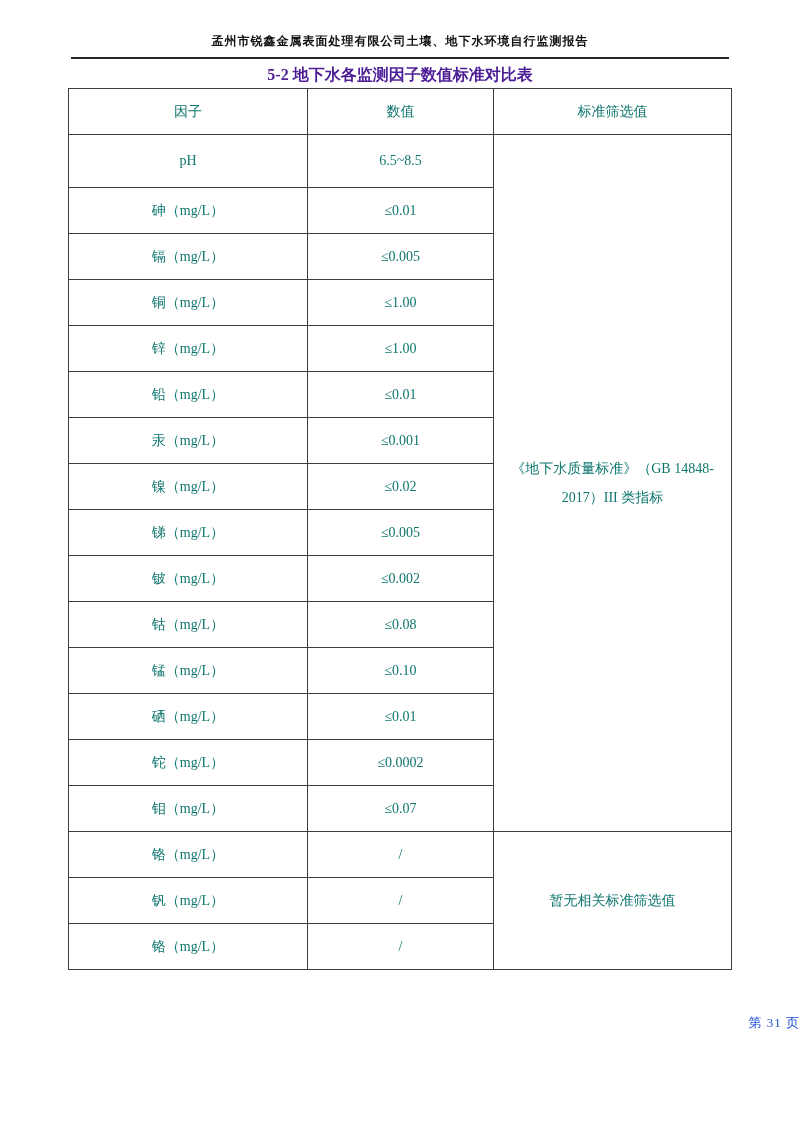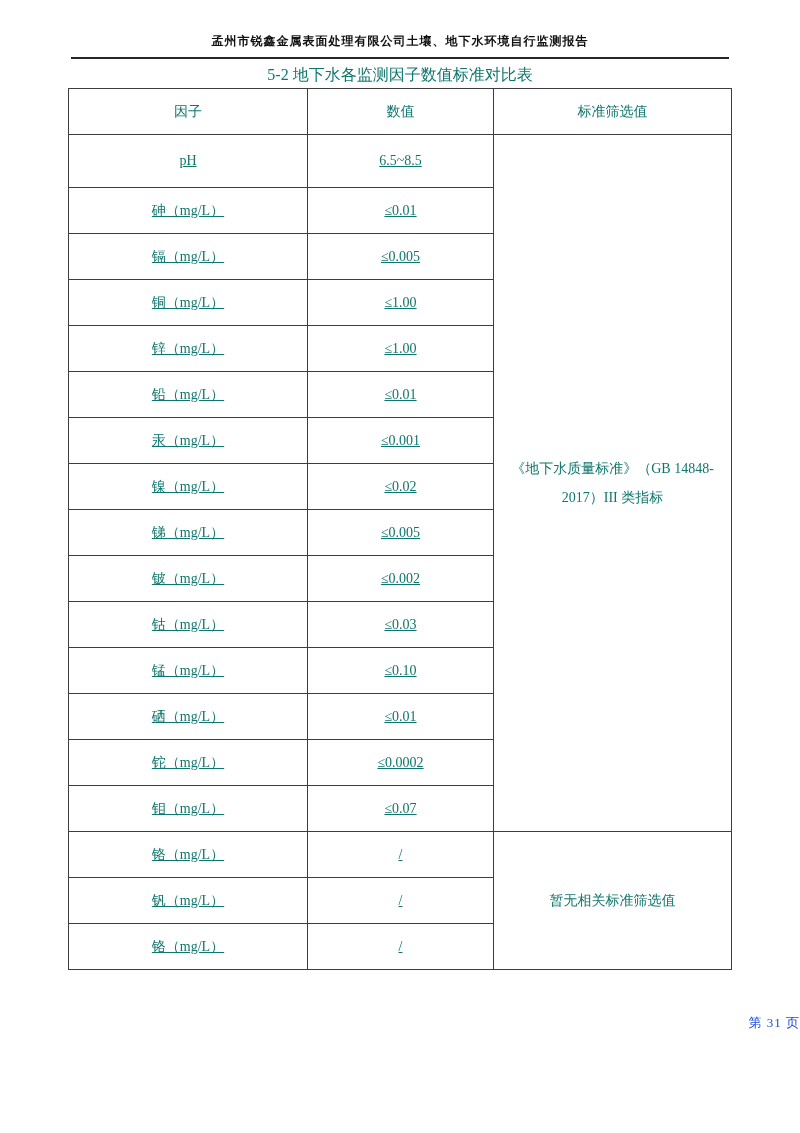--- a/index.html
+++ b/index.html
@@ -30,22 +30,22 @@
   .header-rule {
     width: 658px;
     margin: 7px auto 0 auto;
     border-bottom: 2px solid #262626;
     height: 0;
   }
   .table-title {
     margin: 6px 0 0 0;
     text-align: center;
     font-size: 16px;
-    font-weight: 400;
-    color: #0f766e;
+    font-weight: 700;
+    color: #4c1d95;
   }
   table.data-table {
     border-collapse: collapse;
     table-layout: fixed;
     width: 663px;
     margin-left: 68px;
     margin-top: 2px;
   }
   .data-table th,
   .data-table td {
@@ -55,21 +55,20 @@
     padding: 0;
     font-size: 14px;
     font-weight: 400;
     color: #0f766e;
   }
   .data-table thead th {
     height: 45px;
   }
   .data-table tbody td {
     height: 45px;
-    text-decoration: underline;
   }
   .data-table tbody tr:first-child td {
     height: 52px;
   }
   .cell-value {
     font-size: 14.5px;
   }
   .cell-standard {
     font-size: 15px;
     line-height: 2.1;
@@ -148,21 +147,21 @@
         <tr>
           <td class="cell-factor">锑（mg/L）</td>
           <td class="cell-value">≤0.005</td>
         </tr>
         <tr>
           <td class="cell-factor">铍（mg/L）</td>
           <td class="cell-value">≤0.002</td>
         </tr>
         <tr>
           <td class="cell-factor">钴（mg/L）</td>
-          <td class="cell-value">≤0.03</td>
+          <td class="cell-value">≤0.08</td>
         </tr>
         <tr>
           <td class="cell-factor">锰（mg/L）</td>
           <td class="cell-value">≤0.10</td>
         </tr>
         <tr>
           <td class="cell-factor">硒（mg/L）</td>
           <td class="cell-value">≤0.01</td>
         </tr>
         <tr>

